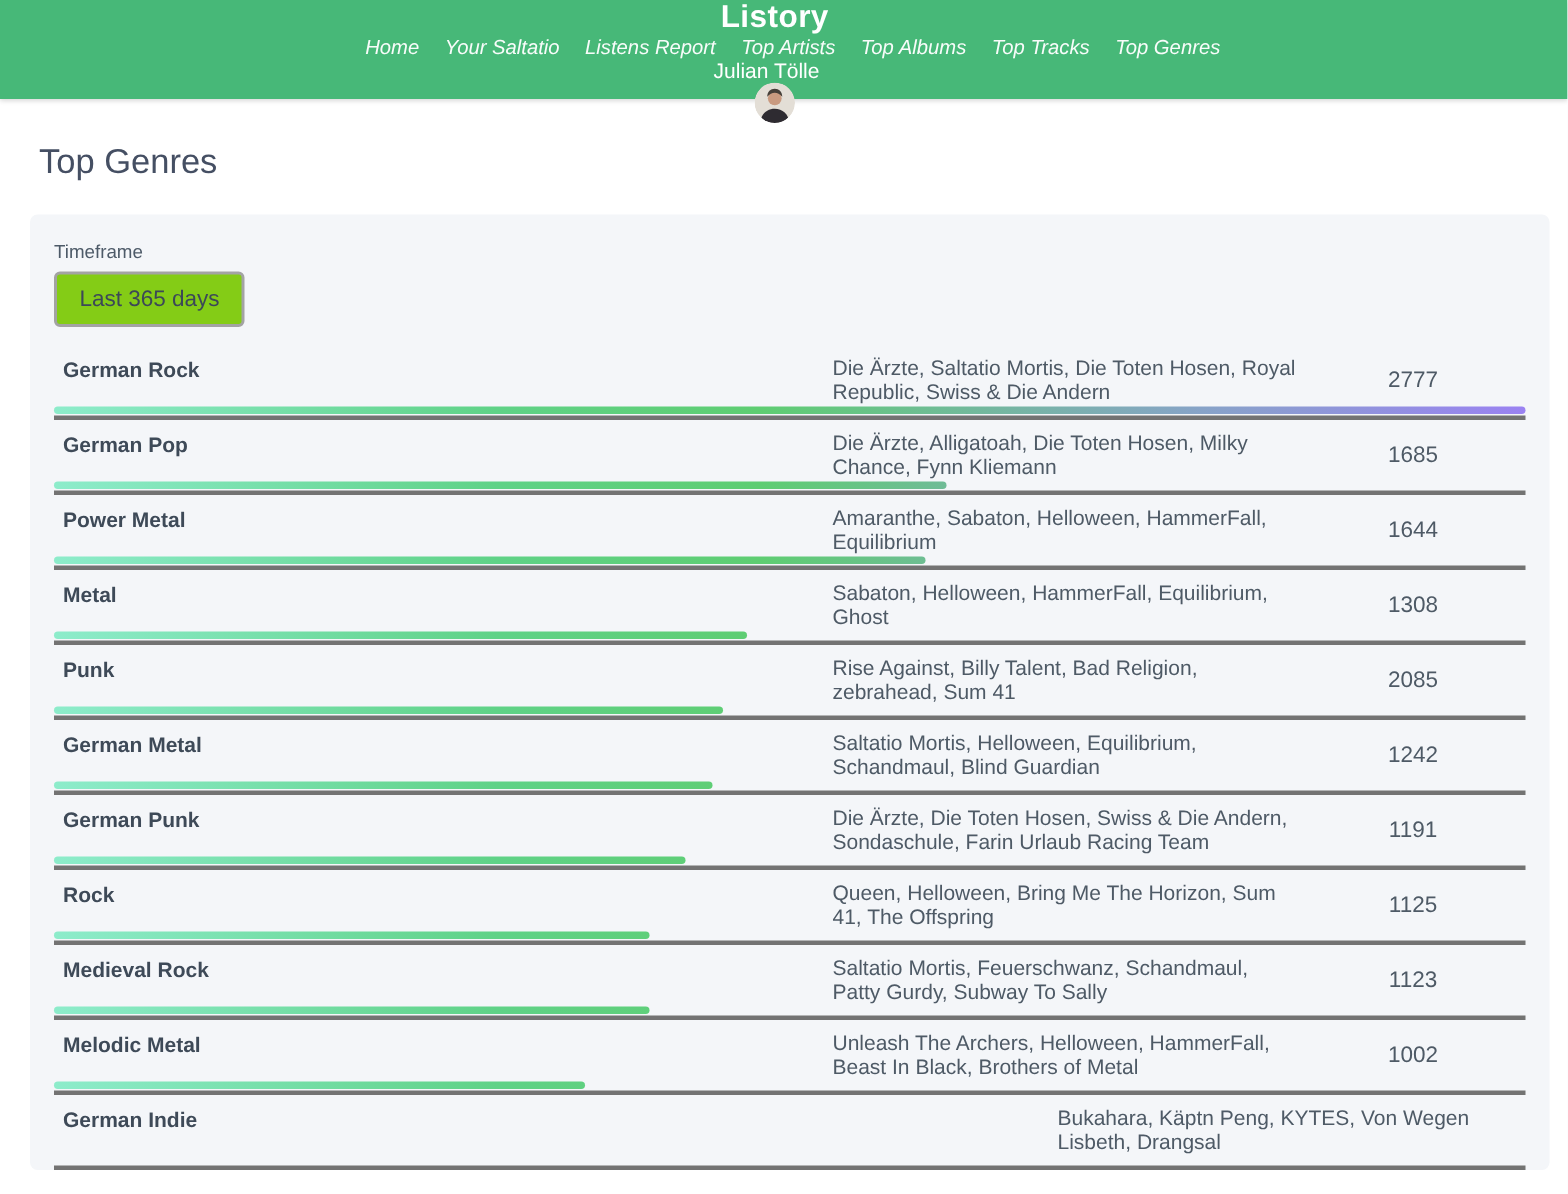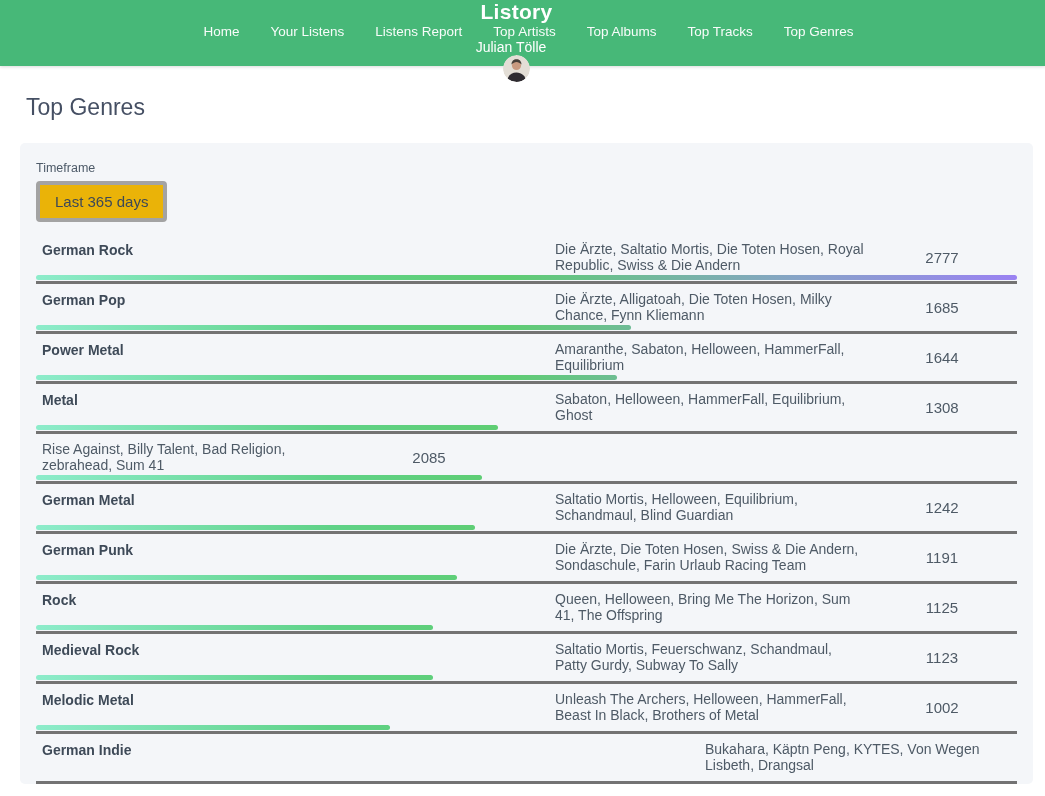--- a/index.html
+++ b/index.html
@@ -3,35 +3,35 @@
 <meta charset="utf-8">
 <style>
   * { margin:0; padding:0; box-sizing:border-box; }
   html,body { width:1045px; height:796px; overflow:hidden; background:#fff;
     font-family:"Liberation Sans","DejaVu Sans",sans-serif; }
 
   
   .topbar { height:66px; display:flex; align-items:center;
     padding:0 32px 0 20px; box-shadow:0 1px 3px rgba(0,0,0,.15);flex-direction:column; }
   .brand { color:#fff; font-size:21px; font-weight:bold; letter-spacing:.3px; cursor:pointer; }
-  .nav { display:flex; align-items:center; margin-left:24px; column-gap:31px; }
+  .nav { display:flex; align-items:center; margin-left:24px; column-gap:17px;font-style:italic; }
   .nav-item { color:rgba(255,255,255,.96); font-size:13.5px; cursor:pointer; white-space:nowrap; }
   .spacer { flex:1; }
   .username { color:#fff; font-size:14px; margin-right:11px; cursor:pointer; }
   .avatar { width:27px; height:27px; border-radius:50%; overflow:hidden; cursor:pointer;
     display:block; flex:0 0 auto; }
 
   
   .page-title { font-size:23px; font-weight:500; color:#454f63; margin:28px 0 22px 26px; }
 
   .card { margin:0 12px 0 20px; border-radius:5px; padding:18px 16px 0 16px; }
 
   .tf-label { font-size:12.5px; color:#4d5a68; }
   .tf-select { margin-top:6px; display:inline-flex; align-items:center;
-    background:#eab308; border:4px solid #a3a3a3; border-radius:4px;
+    background:#84cc16; border:2px solid #a3a3a3; border-radius:4px;
     padding:8px 15px; font-size:15px; color:#3c4858; cursor:pointer; }
 
   
   .genre-table { margin-top:12px; }
   .row { position:relative; display:flex; align-items:flex-start;
     padding:7px 0 8px 6px; border-bottom:3px solid #737373; }
   .g-name { flex:1 1 auto; font-size:14px; font-weight:700; color:#3e4a58;
     padding-top:1px; }
   .g-artists { flex:0 0 312px; font-size:14px; color:#4e5a66; line-height:16px; }
   .g-count { flex:0 0 150px; align-self:center; text-align:center;
@@ -39,21 +39,21 @@
   .bar { position:absolute; left:0; bottom:1px; height:5px; border-radius:3px;
     background-repeat:no-repeat; background-position:left center; }
 </style>
 </head>
 <body>
 
 <header class="topbar" style="background: rgb(71, 184, 120);">
   <div class="brand">Listory</div>
   <nav class="nav">
     <span class="nav-item">Home</span>
-    <span class="nav-item">Your Listens</span>
+    <span class="nav-item">Your Saltatio</span>
     <span class="nav-item">Listens Report</span>
     <span class="nav-item">Top Artists</span>
     <span class="nav-item">Top Albums</span>
     <span class="nav-item">Top Tracks</span>
     <span class="nav-item">Top Genres</span>
   </nav>
   <div class="spacer"></div>
   <span class="username">Julian Tölle</span>
   <span class="avatar">
     <svg width="27" height="27" viewBox="0 0 27 27">
@@ -102,20 +102,21 @@
     </div>
 
     <div class="row">
       <div class="g-name">Metal</div>
       <div class="g-artists">Sabaton, Helloween, HammerFall, Equilibrium, Ghost</div>
       <div class="g-count">1308</div>
       <div class="bar" style="width: 47.1012%; background-image: linear-gradient(90deg, rgb(141, 236, 203) 0%, rgb(95, 210, 135) 30%, rgb(94, 205, 114) 48%, rgb(135, 163, 200) 78%, rgb(154, 130, 242) 100%); background-size: 212.309% 100%;"></div>
     </div>
 
     <div class="row">
+      <div class="g-name">Punk</div>
       <div class="g-artists">Rise Against, Billy Talent, Bad Religion, zebrahead, Sum 41</div>
       <div class="g-count">2085</div>
       <div class="bar" style="width: 45.4807%; background-image: linear-gradient(90deg, rgb(141, 236, 203) 0%, rgb(95, 210, 135) 30%, rgb(94, 205, 114) 48%, rgb(135, 163, 200) 78%, rgb(154, 130, 242) 100%); background-size: 219.873% 100%;"></div>
     </div>
 
     <div class="row">
       <div class="g-name">German Metal</div>
       <div class="g-artists">Saltatio Mortis, Helloween, Equilibrium, Schandmaul, Blind Guardian</div>
       <div class="g-count">1242</div>
       <div class="bar" style="width: 44.7245%; background-image: linear-gradient(90deg, rgb(141, 236, 203) 0%, rgb(95, 210, 135) 30%, rgb(94, 205, 114) 48%, rgb(135, 163, 200) 78%, rgb(154, 130, 242) 100%); background-size: 223.591% 100%;"></div>

